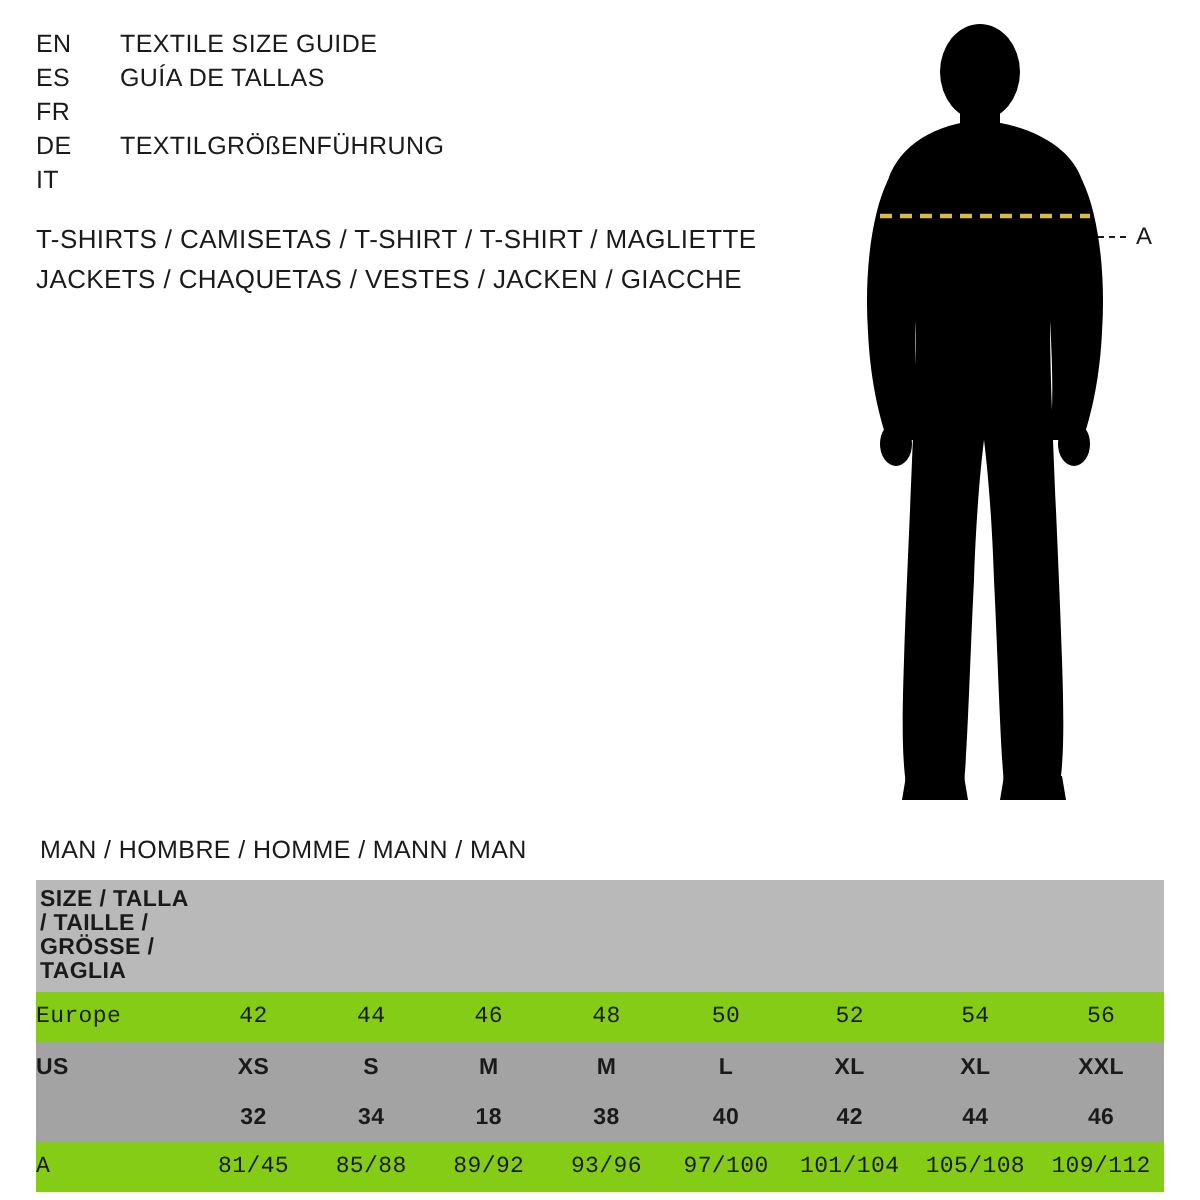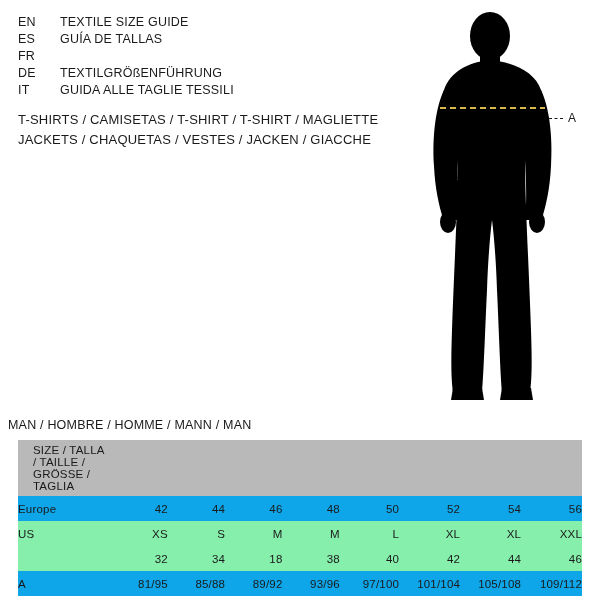--- a/index.html
+++ b/index.html
@@ -81,21 +81,21 @@
     position: absolute;
     left: 141px;
     top: 108px;
     width: 14px;
     border-top: 1px dashed #1a1a1a;
   }
 
   
   .man-heading {
     position: absolute;
-    left: 8px;
+    left: 20px;
     top: 418px;
     font-size: 12.5px;
     letter-spacing: 0.2px;
     font-weight: normal;
   }
 
   table.size-table {
     position: absolute;
     left: 18px;
     top: 440px;
@@ -109,35 +109,38 @@
     vertical-align: middle;
     letter-spacing: 0.2px;
   }
   tr.row-head td {
     background: #b9b9b9;
     color: #1a1a1a;
     font-size: 11.5px;
     padding-left: 0;
   }
   tr.row-head td:first-child {
-    padding-left: 15px;
+    padding-left: 2px;
+    font-weight: bold;
   }
   tr.row-grey td {
-    background: #86efac;
+    background: #a3a3a3;
+    font-weight: bold;
   }
   tr.row-white td {
-    background: #0ea5e9;
+    background: #84cc16;
+    font-family: Liberation Mono, monospace;
   }
   td.col-label {
     width: 88px;
     padding-left: 2px;
   }
   td.col-val {
     width: 68px;
-    text-align: right;
+    text-align: center;
   }
 
   .footnote {
     position: absolute;
     left: 18px;
     top: 548px;
     font-size: 11.5px;
     letter-spacing: 0.2px;
   }
 </style>
@@ -157,21 +160,20 @@
     </div>
     <div class="lang-row">
       <span class="lang-code">FR</span>
     </div>
     <div class="lang-row">
       <span class="lang-code">DE</span>
       <span class="lang-text">TEXTILGRÖßENFÜHRUNG</span>
     </div>
     <div class="lang-row">
       <span class="lang-code">IT</span>
-      <span class="lang-text">GUIDA ALLE TAGLIE TESSILI</span>
     </div>
   </div>
 
   <div class="cat-block">
     <div class="cat-line">T-SHIRTS / CAMISETAS / T-SHIRT / T-SHIRT / MAGLIETTE</div>
     <div class="cat-line">JACKETS / CHAQUETAS / VESTES / JACKEN / GIACCHE</div>
   </div>
 
   <div class="figure-wrap">
     <svg width="185" height="395" viewBox="0 0 185 395">
@@ -268,21 +270,21 @@
         <td class="col-val">18</td>
         <td class="col-val">38</td>
         <td class="col-val">40</td>
         <td class="col-val">42</td>
         <td class="col-val">44</td>
         <td class="col-val">46</td>
       </tr>
 
       <tr class="row-white">
         <td class="col-label">A</td>
-        <td class="col-val">81/95</td>
+        <td class="col-val">81/45</td>
         <td class="col-val">85/88</td>
         <td class="col-val">89/92</td>
         <td class="col-val">93/96</td>
         <td class="col-val">97/100</td>
         <td class="col-val">101/104</td>
         <td class="col-val">105/108</td>
         <td class="col-val">109/112</td>
       </tr>
     </tbody>
   </table>

